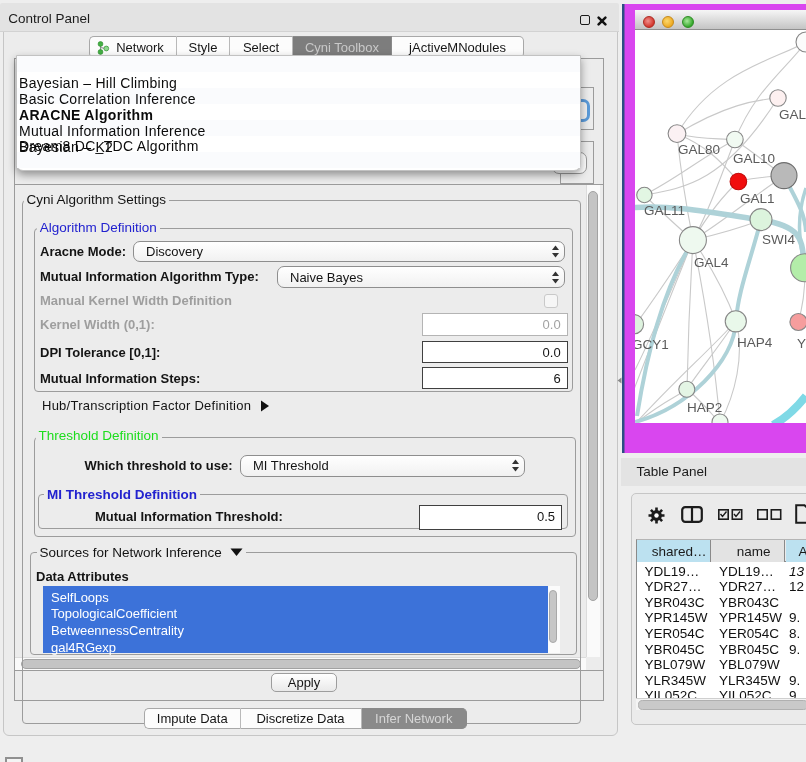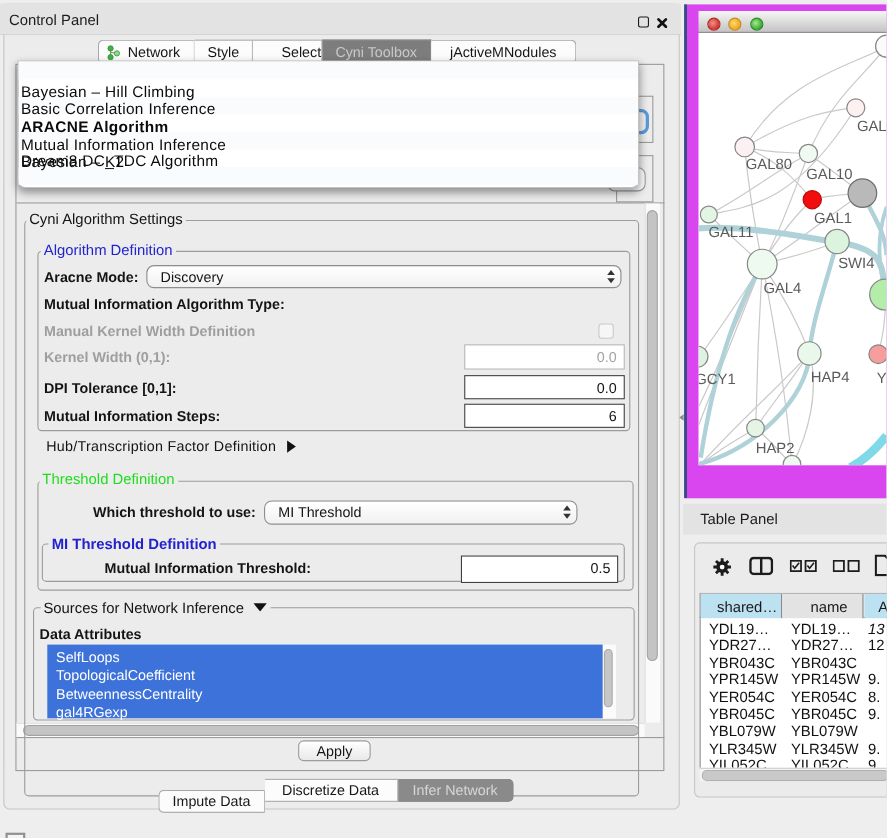--- a/index.html
+++ b/index.html
@@ -98,21 +98,21 @@
   <div class="abs tabrow" style="left:85px;top:32px;">
     <div class="seg first" style="left:0;width:88px;"><span style="margin-left:14px;">Network</span>
       <svg width="13" height="14" style="position:absolute;left:7px;top:4px;">
         <path d="M3.5 3 V11 M3.5 6.5 L8.5 7.5" stroke="#8a8a8a" stroke-width="1.1" fill="none"></path>
         <circle cx="3.5" cy="3" r="2.4" fill="#44b044" stroke="#2e8f2e" stroke-width="0.7"></circle>
         <circle cx="9.3" cy="7.5" r="2.4" fill="#8fd98f" stroke="#2e8f2e" stroke-width="0.7"></circle>
         <circle cx="3.5" cy="11" r="2.4" fill="#44b044" stroke="#2e8f2e" stroke-width="0.7"></circle>
       </svg>
     </div>
     <div class="seg" style="left:88px;width:53px;">Style</div>
-    <div class="seg" style="left:141px;width:63px;text-align:right;">Select</div>
+    <div class="seg" style="left:141px;width:63px;">Select</div>
     <div class="seg sel" style="left:204px;width:99px;">Cyni Toolbox</div>
     <div class="seg last" style="left:303px;width:132px;">jActiveMNodules</div>
   </div>
 
   <div class="abs" id="tabpanel">
 
     <div class="abs gfrag" style="left:545.5px;top:28.5px;width:34px;height:43px;"></div>
     <div class="abs bluering" style="left:547.5px;top:40.5px;width:28px;height:22.5px;"></div>
     <div class="abs gfrag" style="left:545.5px;top:82.5px;width:34px;height:43px;"></div>
     <div class="abs combofrag" style="left:537.5px;top:93px;width:35px;height:22px;"></div>
@@ -134,20 +134,27 @@
 
     <div class="lbl" style="left:25.5px;top:185px;">Aracne Mode:</div>
     <div class="combo" style="left:118.5px;top:182px;width:432px;height:21.5px;">
           <span class="cv">Discovery</span>
       <svg width="9" height="13">
             <path d="M4.5 0.5 L8 5 H1z" fill="#333"></path>
             <path d="M1 8 H8 L4.5 12.5z" fill="#333"></path>
           </svg>
     </div>
     <div class="lbl" style="left:25.5px;top:210px;">Mutual Information Algorithm Type:</div>
+    <div class="combo" style="left:262.5px;top:207.5px;width:288px;height:21.5px;">
+          <span class="cv">Naive Bayes</span>
+      <svg width="9" height="13">
+            <path d="M4.5 0.5 L8 5 H1z" fill="#333"></path>
+            <path d="M1 8 H8 L4.5 12.5z" fill="#333"></path>
+          </svg>
+    </div>
     <div class="lbl dis" style="left:25.5px;top:234px;">Manual Kernel Width Definition</div>
     <div class="chk" style="left:529.5px;top:235.5px;"></div>
     <div class="lbl dis" style="left:25.5px;top:258px;">Kernel Width (0,1):</div>
     <div class="fld di" style="left:407.2px;top:254.5px;width:146px;height:23px;">
           <span class="v">0.0</span>
         </div>
     <div class="lbl" style="left:25.5px;top:286px;">DPI Tolerance [0,1]:</div>
     <div class="fld en" style="left:407.2px;top:282.5px;width:146px;height:22px;">
           <span class="v">0.0</span>
         </div>
@@ -208,21 +215,21 @@
     <div class="it" style="top:34.5px;">Basic Correlation Inference</div>
     <div class="it" style="top:50.5px;font-weight:bold;">ARACNE Algorithm</div>
     <div class="it" style="top:66.5px;">Mutual Information Inference</div>
     <div class="it" style="top:82.5px;">Bayesian – K2</div>
     <div class="it" style="top:82px;">Dream8 DC_TDC Algorithm</div>
   </div>
 
   <div class="abs" id="applybtn">Apply</div>
 
   <div class="abs botrow" style="left:140px;top:703.7px;">
-    <div class="seg first" style="left:0;width:96.5px;margin-top:10px;">Impute Data</div>
+    <div class="seg first" style="left:0;width:96.5px;">Impute Data</div>
     <div class="seg" style="left:96.5px;width:121px;">Discretize Data</div>
     <div class="seg sel last" style="left:217.5px;width:105.5px;">Infer Network</div>
   </div>
 </div>
 
 <div class="abs" style="left:4.5px;top:757px;width:18px;height:18px;border:2px solid #909090;background:#f4f4f4;"></div>
 
 <div class="abs" style="left:617px;top:370px;width:5px;height:7px;">
   <svg width="5" height="7">
         <path d="M4.5 0.5 L0.5 3.5 L4.5 6.5z" fill="#8a8a8a"></path>

